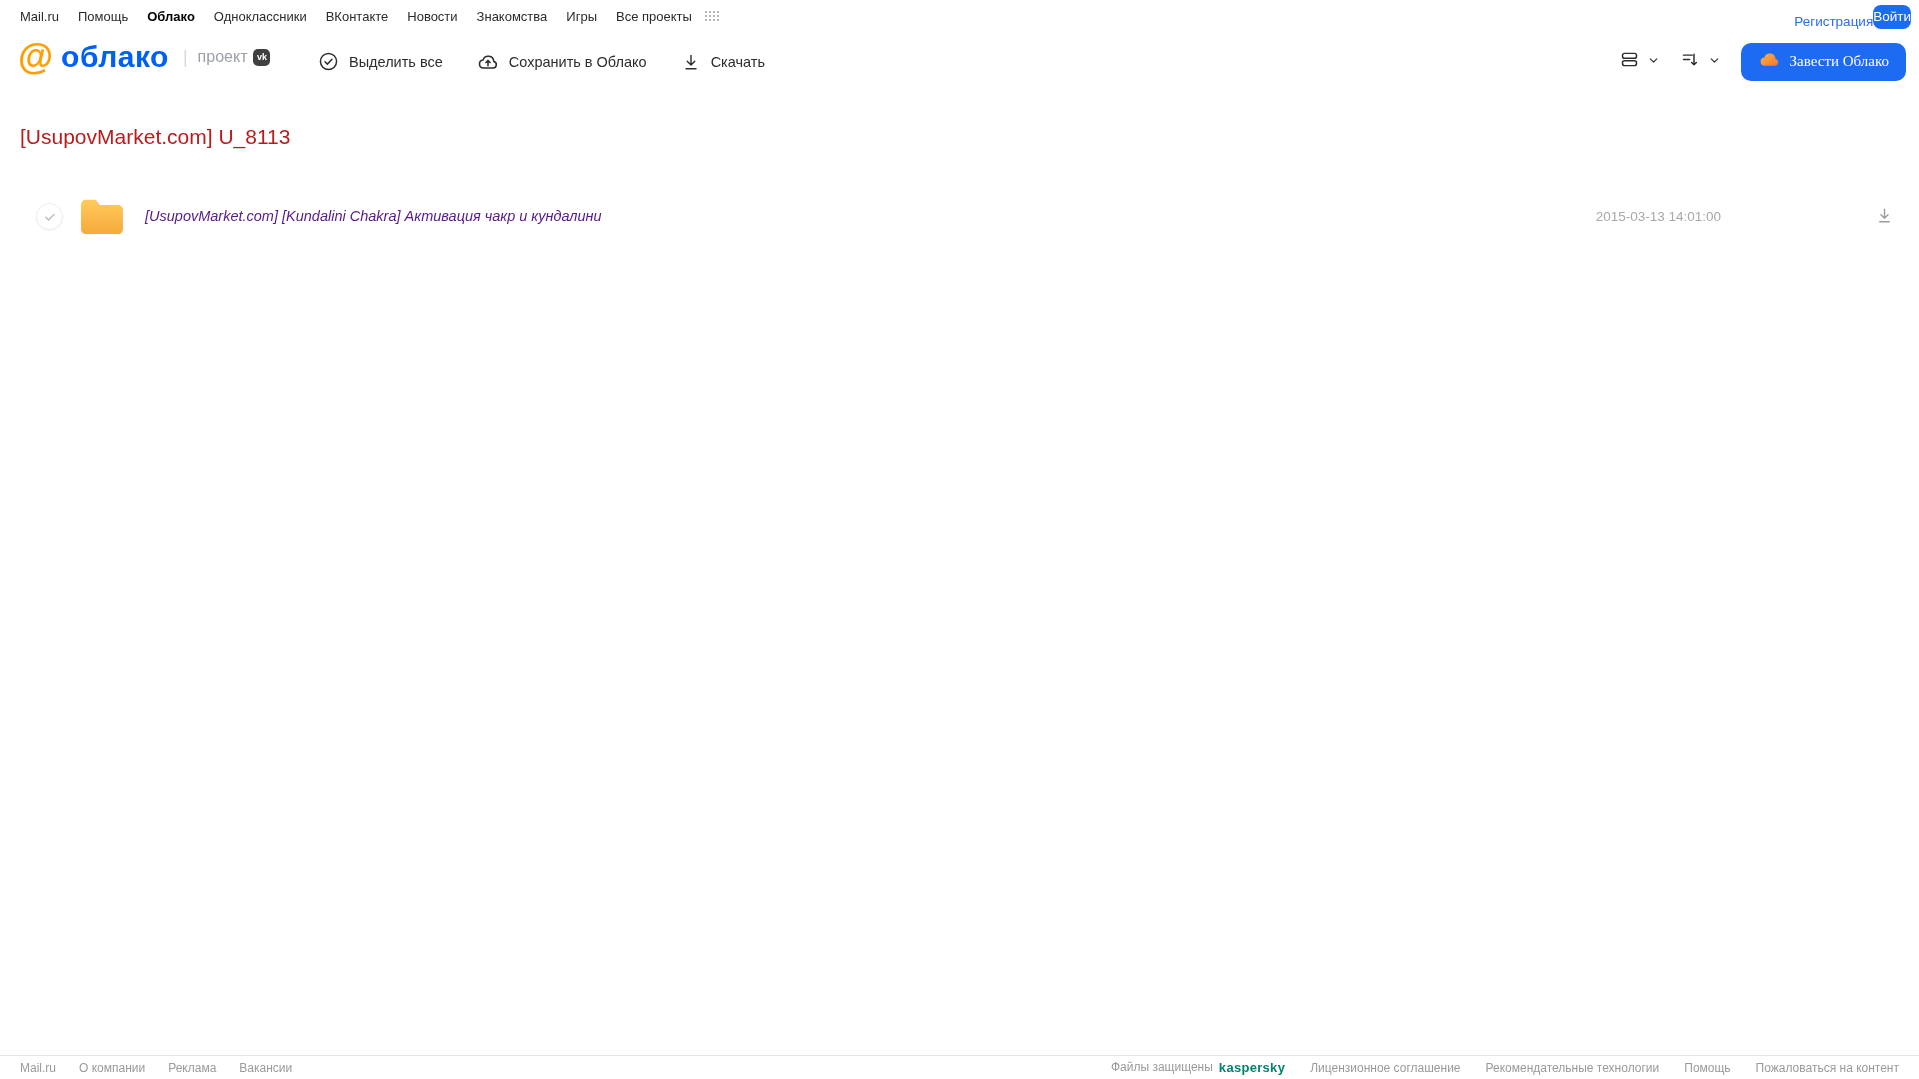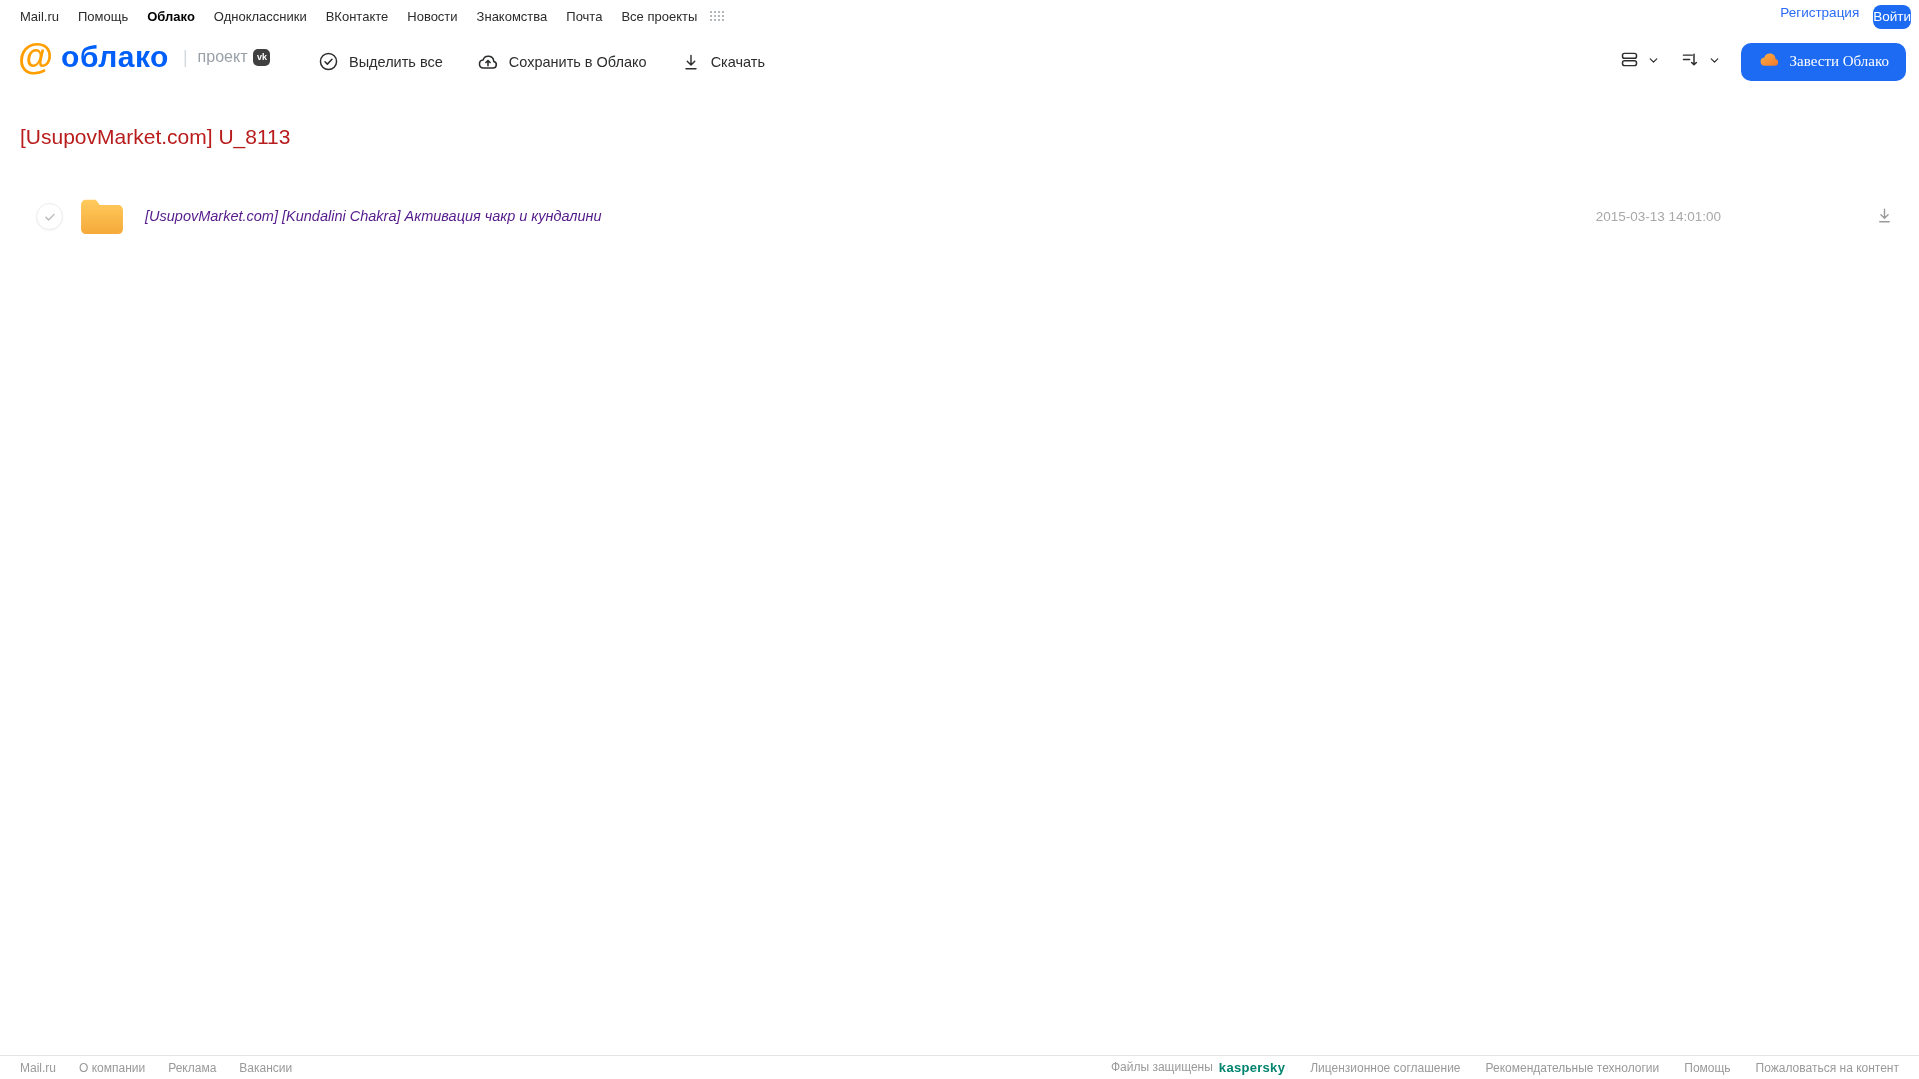--- a/index.html
+++ b/index.html
@@ -6,21 +6,21 @@
   html,body { width:1919px; height:1079px; background:#fff; overflow:hidden;
               font-family:"Liberation Sans","DejaVu Sans",sans-serif; }
 
   
   .top-nav { height:33px; display:flex; align-items:center; justify-content:space-between; padding:0 8px 0 20px; }
   .nav-left { display:flex; align-items:center; gap:19px; }
   .nav-item { font-size:13px; color:#2b2b2b; text-decoration:none; cursor:pointer; white-space:nowrap; }
   .nav-item.active { font-weight:bold; color:#000; }
   .grid-dots { display:grid; grid-template-columns:repeat(4,4px); grid-auto-rows:4px; margin-left:-6px; cursor:pointer; }
   .grid-dots i { width:2px; height:2px; border-radius:50%; background:#9aa0a6; display:block; }
-  .nav-right { display:flex; align-items:flex-start; gap:14px; }
+  .nav-right { display:flex; align-items:flex-end; }
   .register-link { font-size:13.5px; color:#2b6bf5; text-decoration:none; cursor:pointer; }
   .login-btn { background:#1d6bf3; color:#fff; border:none; border-radius:8px; height:24px; padding:0 0;
                font-size:13.5px; font-family:inherit; cursor:pointer; }
 
   
   .cloud-header { position:relative; height:57px; }
   .logo-block { position:absolute; left:18px; top:6px; display:flex; align-items:center; }
   .at-glyph { color:#ff9e00; font-size:36px; font-weight:bold; line-height:36px; margin-right:8px; }
   .wordmark { color:#005ff9; font-size:30px; font-weight:bold; letter-spacing:.5px; }
   .logo-div { color:#d5d8dd; font-size:18px; margin:0 10px 0 14px; }
@@ -64,21 +64,21 @@
 
 <div class="top-nav">
   <div class="nav-left">
     <a class="nav-item">Mail.ru</a>
     <a class="nav-item">Помощь</a>
     <a class="nav-item active">Облако</a>
     <a class="nav-item">Одноклассники</a>
     <a class="nav-item">ВКонтакте</a>
     <a class="nav-item">Новости</a>
     <a class="nav-item">Знакомства</a>
-    <a class="nav-item">Почта</a>
+    <a class="nav-item">Игры</a>
     <a class="nav-item">Все проекты</a>
     <span class="grid-dots">
       <i></i>
         <i></i>
         <i></i>
         <i></i>
         <i></i>
         <i></i>
         <i></i>
         <i></i>

